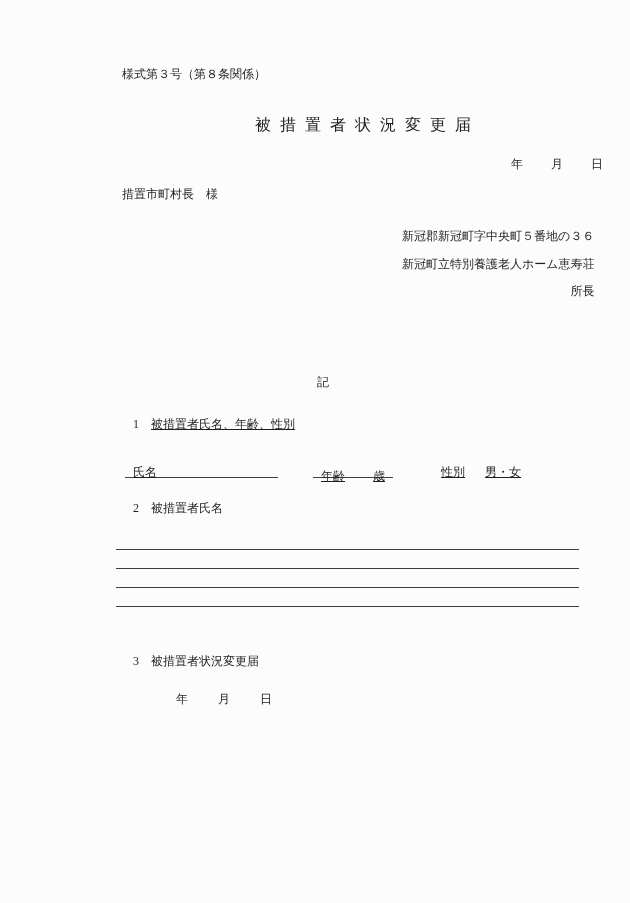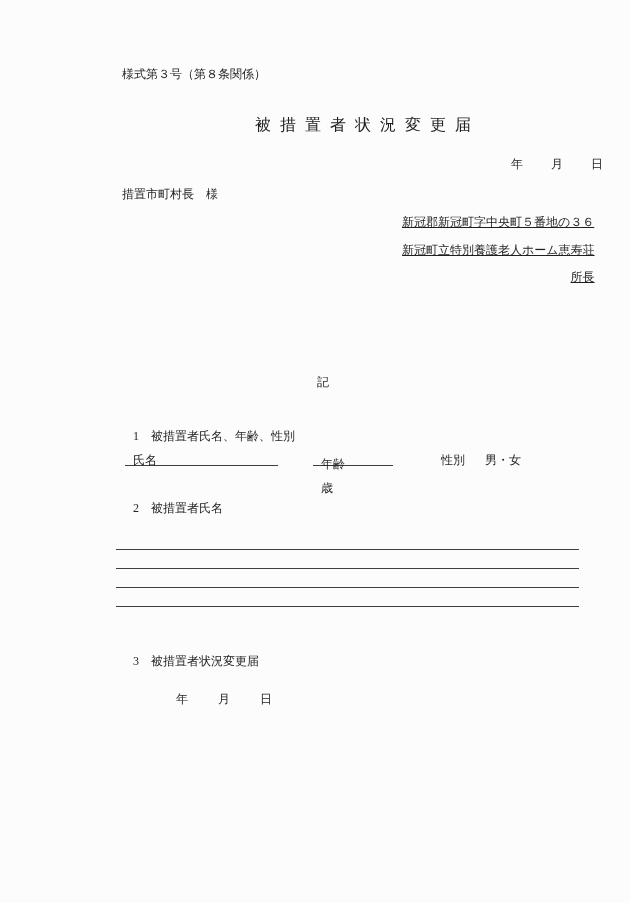--- a/index.html
+++ b/index.html
@@ -27,42 +27,42 @@
     letter-spacing: 9px;
   }
 
   .date-top {
     top: 140px; left: 495px;
     display: flex; gap: 20px;
   }
 
   .addressee { top: 174px; left: 110px; }
 
-  .sender { top: 197px; left: 386px; line-height: 19.5px; text-decoration: underline; }
+  .sender { top: 211px; left: 386px; line-height: 19.5px; }
   .sender-title-line { padding-left: 47px; text-align: right; }
 
   .body-text { top: 302px; left: 108px; line-height: 19px; }
 
   .record-marker { top: 362px; left: 0; width: 630px; text-align: center; }
 
   .section { left: 117px; }
   .section .sec-num { display: inline-block; width: 18px; }
-  .sec1 { top: 412px; }
+  .sec1 { top: 400px; text-decoration: underline; }
   .sec2 { top: 484px; }
   .sec3 { top: 637px; }
 
-  .field-row-top { top: 440px; }
+  .field-row-top { top: 452px; text-decoration: underline; }
   .name-field {
     left: 117px; width: 153px; height: 18px;
     border-bottom: 1px solid #3f3f3f;
   }
   .age-field {
     left: 305px; width: 80px; height: 18px;
     border-bottom: 1px solid #3f3f3f;
-    display: flex; justify-content: space-between; flex-direction: column;
+    display: flex; justify-content: space-between;
   }
   .gender-field { left: 425px; height: 18px; }
   .gender-options { margin-left: 12px; text-align: center; }
 
   .rule {
     position: absolute;
     left: 108px; width: 463px; height: 0;
     border-top: 1px solid #3f3f3f;
   }
   .rule-1 { top: 541px; }

